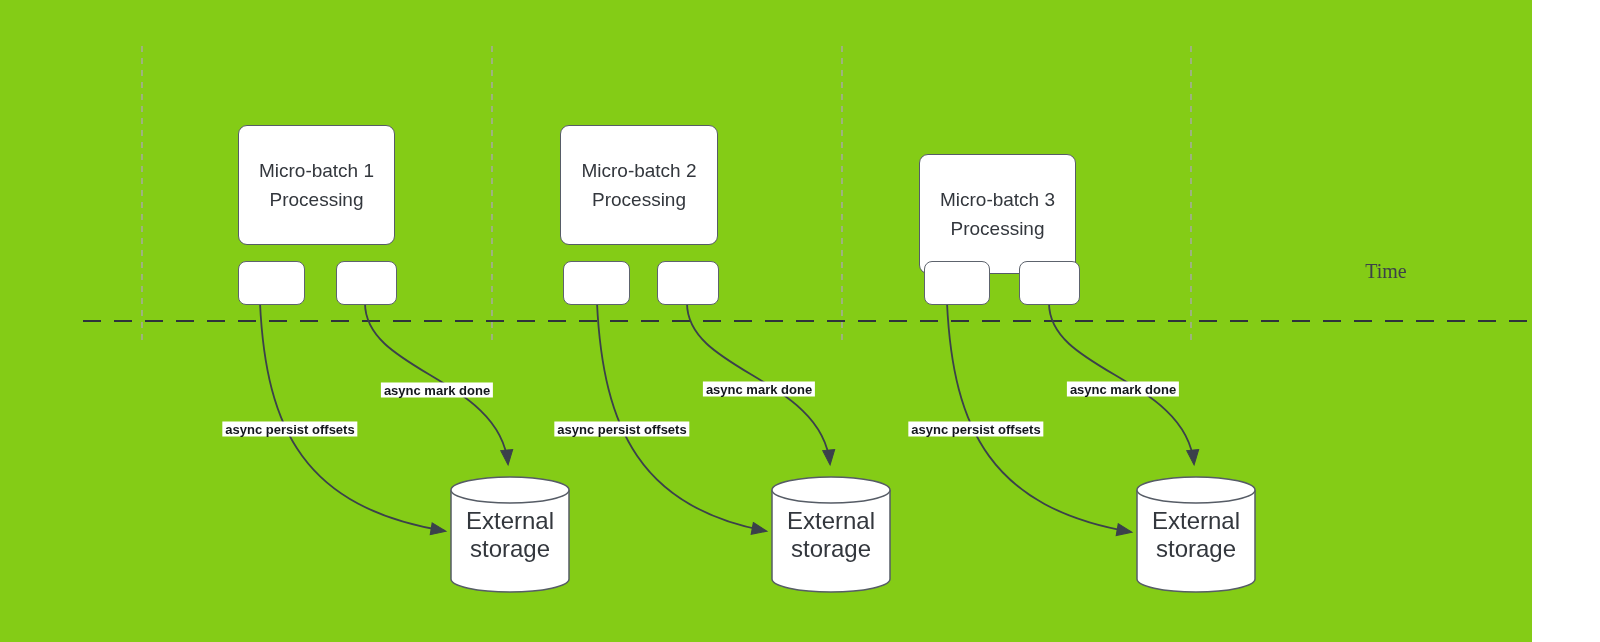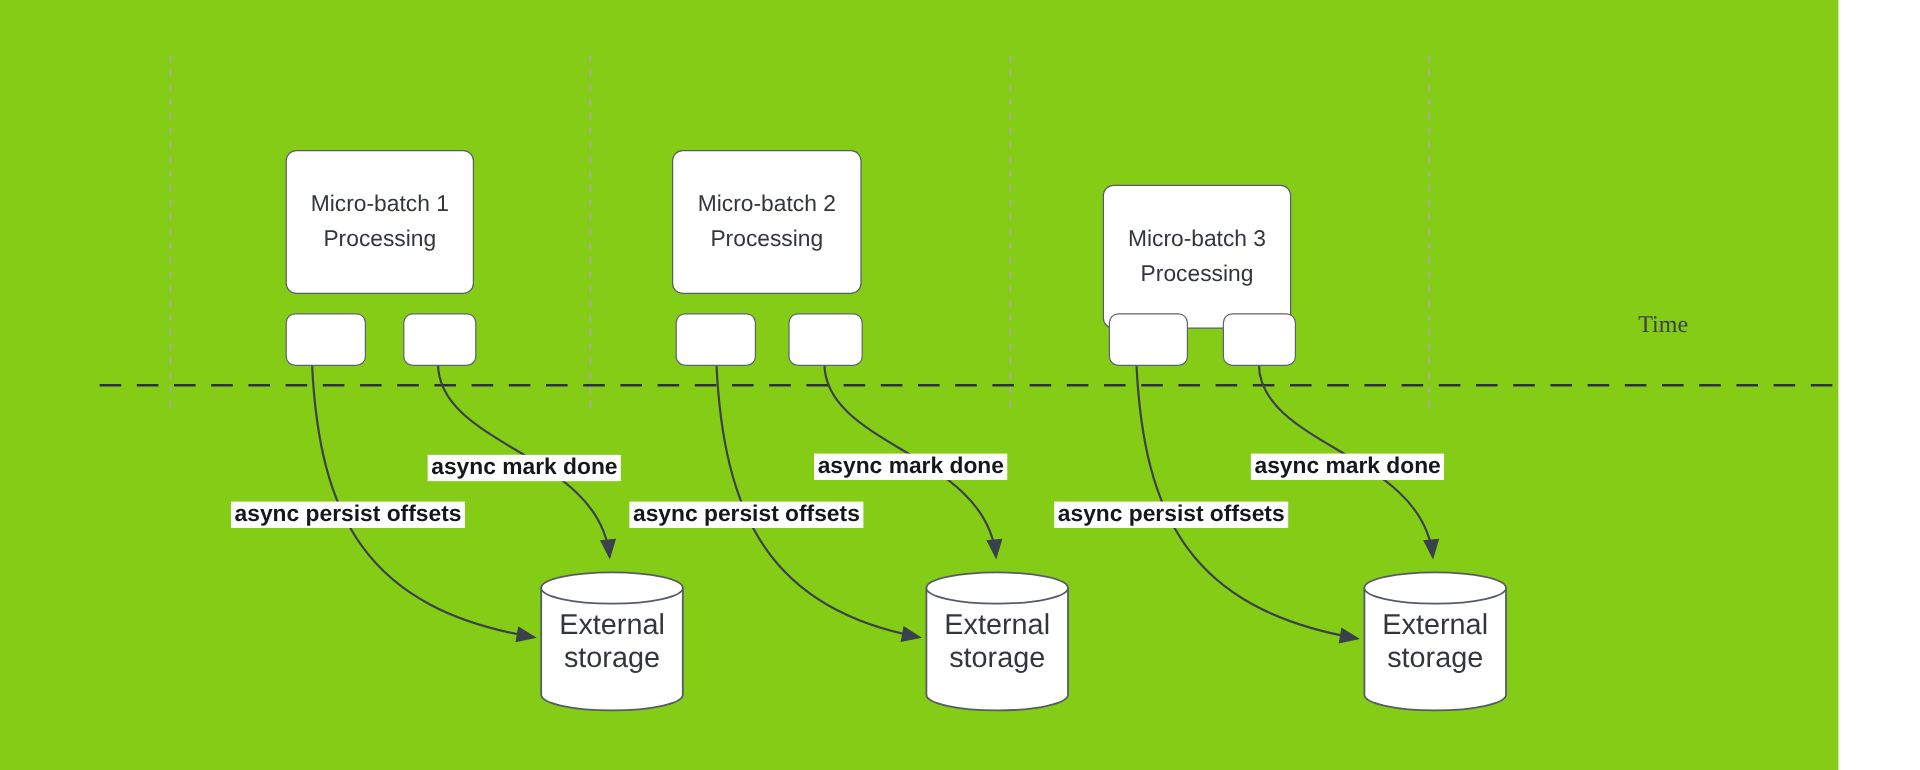--- a/index.html
+++ b/index.html
@@ -12,21 +12,21 @@
     border:1.5px solid #565c66;border-radius:9px;background:#fff;
     display:flex;flex-direction:column;align-items:center;justify-content:center;
     font-size:19px;line-height:29px;color:#33373d;text-align:center;z-index:2;
   }
   .mini-box{
     position:absolute;height:42px;top:261px;
     border:1.5px solid #5d636d;border-radius:8px;background:#fff;z-index:2;
   }
   .edge-label{
     position:absolute;transform:translate(-50%,-50%);
-    font-size:19px;font-weight:bold;color:#14171c;
+    font-size:13px;font-weight:bold;color:#14171c;
     background:#ffffff;padding:0 3px;white-space:nowrap;z-index:3;
   }
   .storage-label{
     position:absolute;transform:translate(-50%,-50%);
     font-size:24px;line-height:28px;color:#33373d;text-align:center;z-index:2;white-space:nowrap;
   }
   .time-label{
     position:absolute;transform:translate(-50%,-50%);
     font-size:20px;color:#3c4149;z-index:2;white-space:nowrap;font-family:Liberation Serif, serif;
   }

